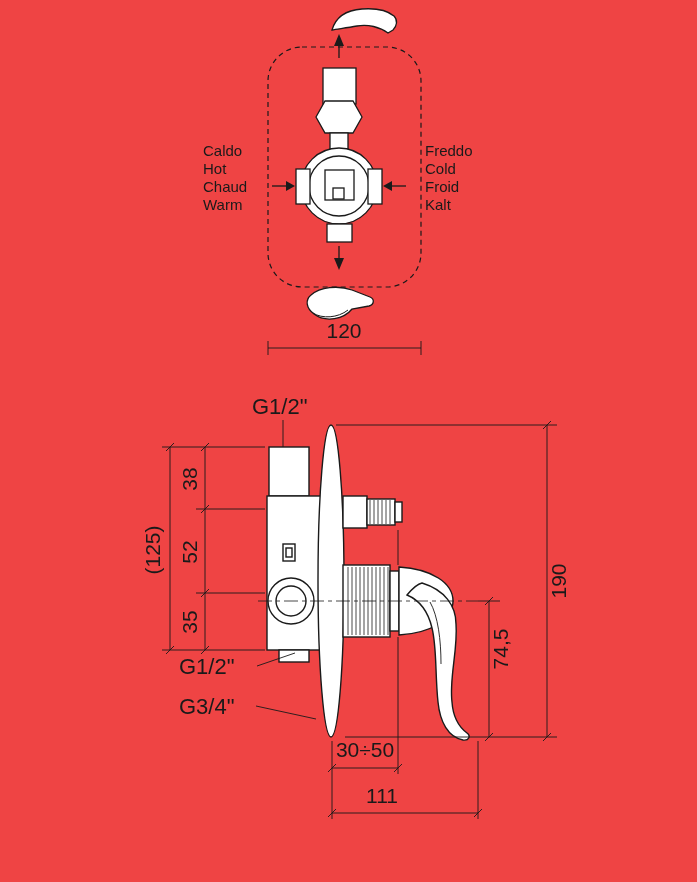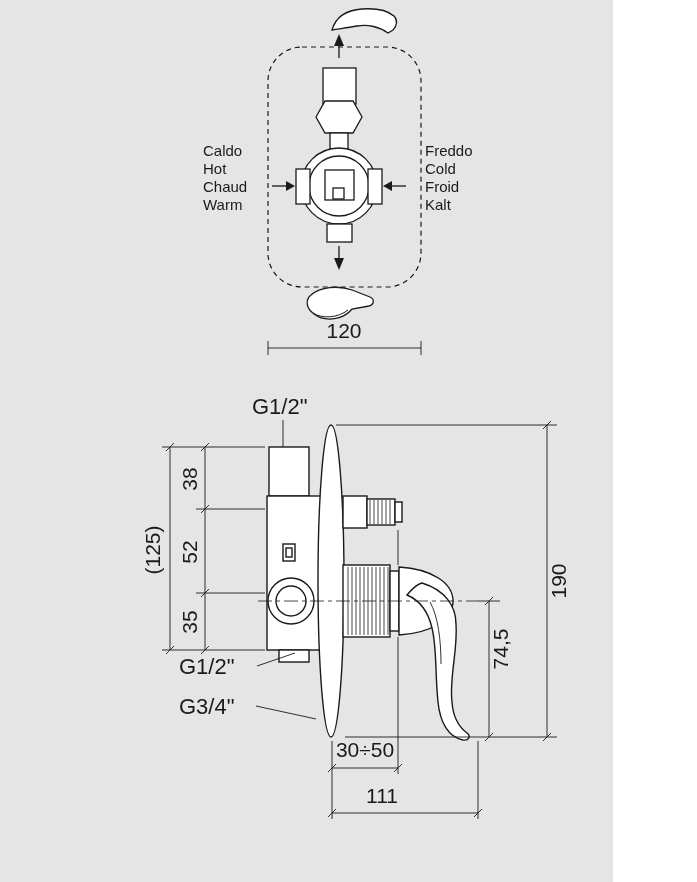--- a/index.html
+++ b/index.html
@@ -1,19 +1,19 @@
 <!DOCTYPE html>
 <html><head>
 <meta charset="utf-8">
 <style>
   html,body{margin:0;padding:0;background:#ffffff;}
   .canvas{
     position:relative;
-    width:613px;height:882px;
-    background:#e5e5e5;
+    width:697px;height:882px;
+    background:#ef4444;
     font-family:"Liberation Sans",sans-serif;
     overflow:hidden;
   }
   svg{display:block;}
   svg text{
     font-family:"Liberation Sans",sans-serif;
     fill:#1a1a1a;
     stroke:none;
   }
   .lbl{font-size:15px;}

